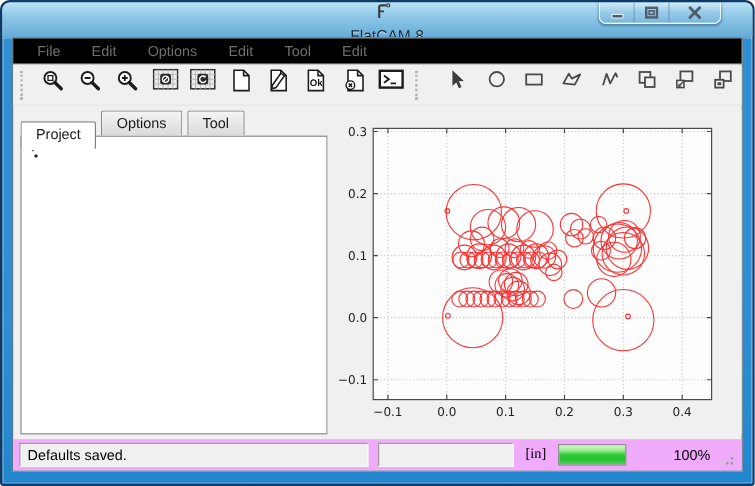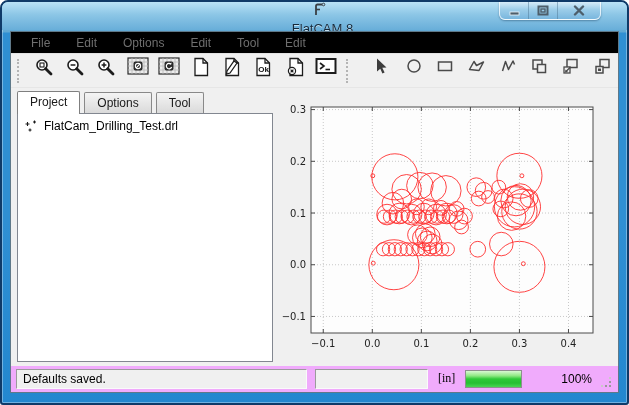--- a/index.html
+++ b/index.html
@@ -35,21 +35,21 @@
   .tb-handle{width:6px;height:24px;border-left:2px dotted #b4b4b4;margin:0 5px 0 4px;}
   .tb-btn{width:28px;height:28px;display:flex;justify-content:center;margin:0 2px;}
   .tb-gap{width:10px;}
 
   .main{flex:1 1 auto;display:flex;padding:3px 5px 4px 6px;min-height:0;}
   .left-col{width:256px;display:flex;flex-direction:column;flex:0 0 auto;}
   .tabbar{display:flex;align-items:flex-end;height:22px;flex:0 0 auto;position:relative;z-index:2;}
   .tab{font-size:12px;color:#1a1a1a;padding:3px 12px 3px 12px;margin-right:4px;height:21px;
     border:1px solid #898989;border-bottom:none;border-radius:2px 2px 0 0;
     background:linear-gradient(180deg,#f4f4f4,#dadada);}
-  .tab.active{background:#ffffff;height:23px;position:relative;top:1px;border-color:#7f7f7f;
+  .tab.active{background:#ffffff;height:23px;position:relative;top:11px;border-color:#7f7f7f;
     box-shadow:0 2px 0 -1px #fff;}
   .tree{flex:1 1 auto;background:#ffffff;border:1px solid #828790;margin-top:0;}
   .tree-item{display:flex;align-items:center;gap:6px;padding:5px 6px;font-size:12px;color:#000;}
 
   .plot-panel{flex:1 1 auto;background:#f0f0f0;display:flex;justify-content:center;}
   .plot-panel svg{margin-top:6px;}
 
   .statusbar{flex:0 0 auto;height:26px;display:flex;align-items:center;gap:8px;
     padding:2px 5px 3px 5px;background:#f0abfc;}
   .status-panel{height:20px;border:1px solid;border-color:#9b9b9b #fafafa #fafafa #9b9b9b;
@@ -244,21 +244,20 @@
           <div class="tab">Options</div>
           <div class="tab">Tool</div>
         </div>
         <div class="tree">
           <div class="tree-item">
             <svg width="14" height="14" viewBox="0 0 14 14">
               <path d="M3.5 3 V7 M1.5 5 H5.5" stroke="#1a1a1a" stroke-width="1.1"></path>
               <path d="M10.5 1.5 V4.5 M9 3 H12" stroke="#1a1a1a" stroke-width="1.1"></path>
               <path d="M6 9.5 V12.5 M4.5 11 H7.5" stroke="#1a1a1a" stroke-width="1.1"></path>
             </svg>
-            <span>FlatCam_Drilling_Test.drl</span>
           </div>
         </div>
       </div>
 
       <div class="plot-panel">
         <svg id="plot" width="345" height="258">
             <rect x="38" y="10" width="282" height="226" fill="#fdfdfd"></rect>
             <line x1="50.26086956521739" x2="50.26086956521739" y1="10" y2="236" stroke="#c8c8c8" stroke-width="1" stroke-dasharray="1 2"></line>
             <line x1="99.30434782608697" x2="99.30434782608697" y1="10" y2="236" stroke="#c8c8c8" stroke-width="1" stroke-dasharray="1 2"></line>
             <line x1="148.34782608695653" x2="148.34782608695653" y1="10" y2="236" stroke="#c8c8c8" stroke-width="1" stroke-dasharray="1 2"></line>

